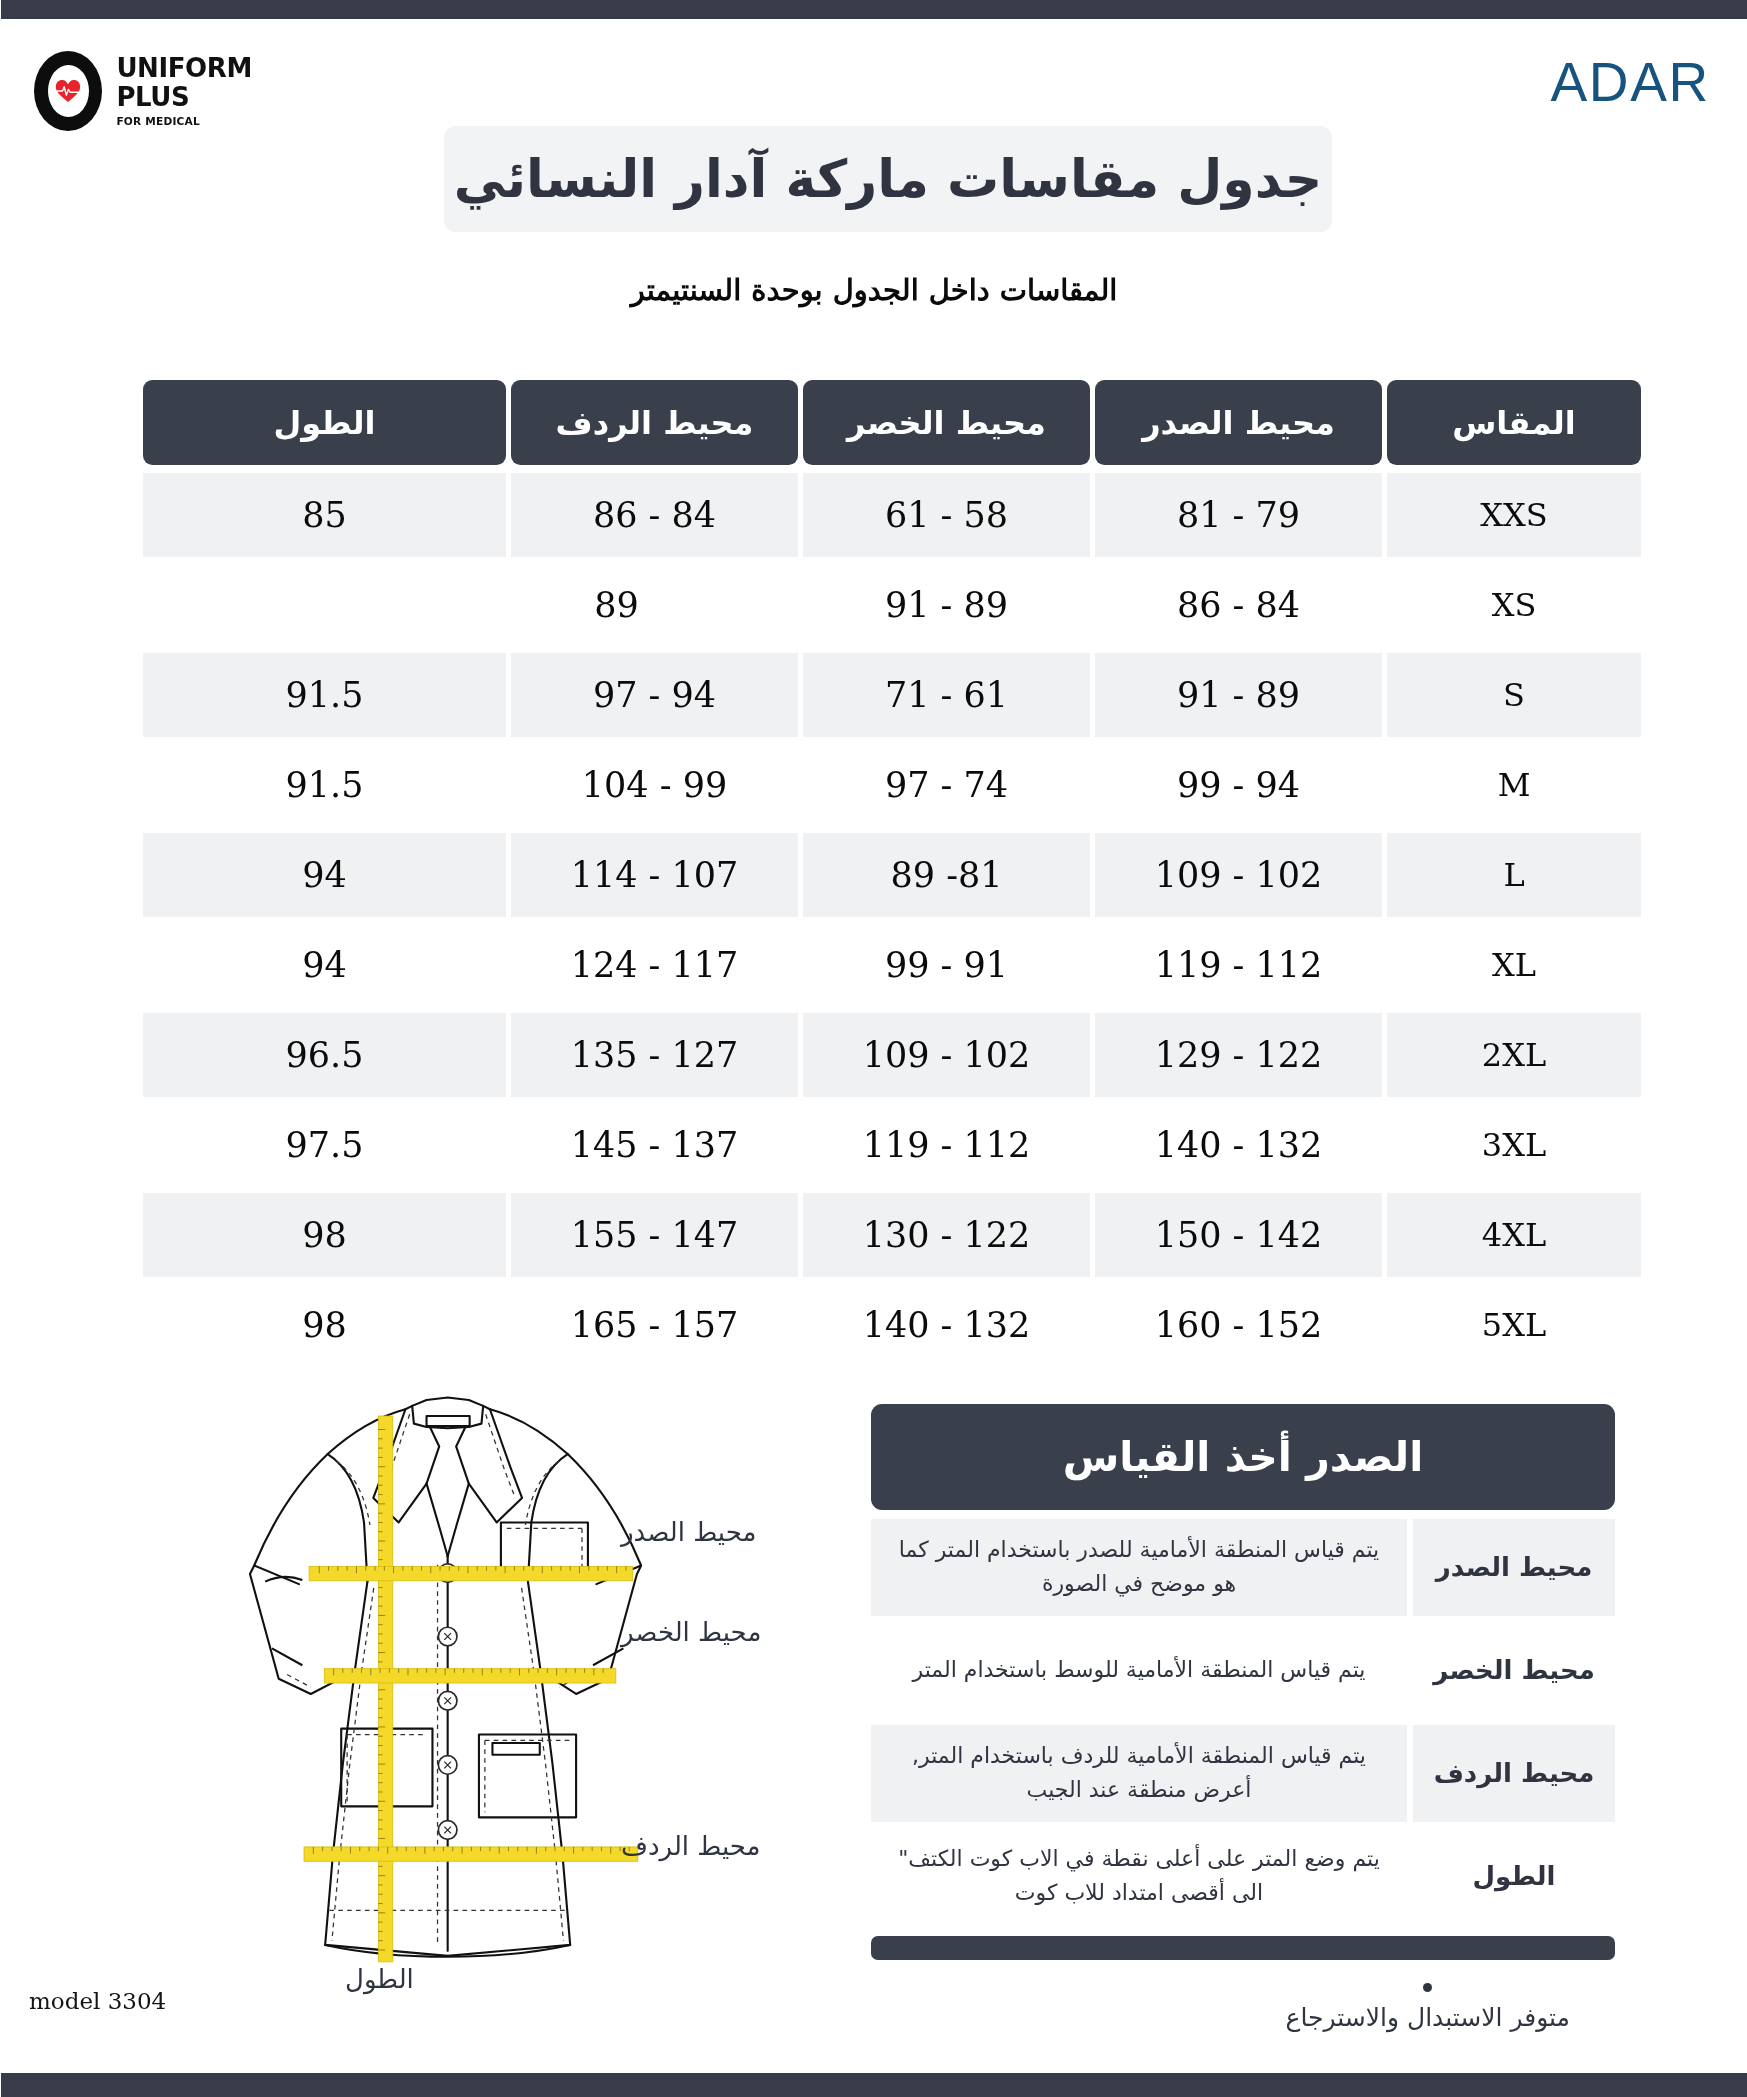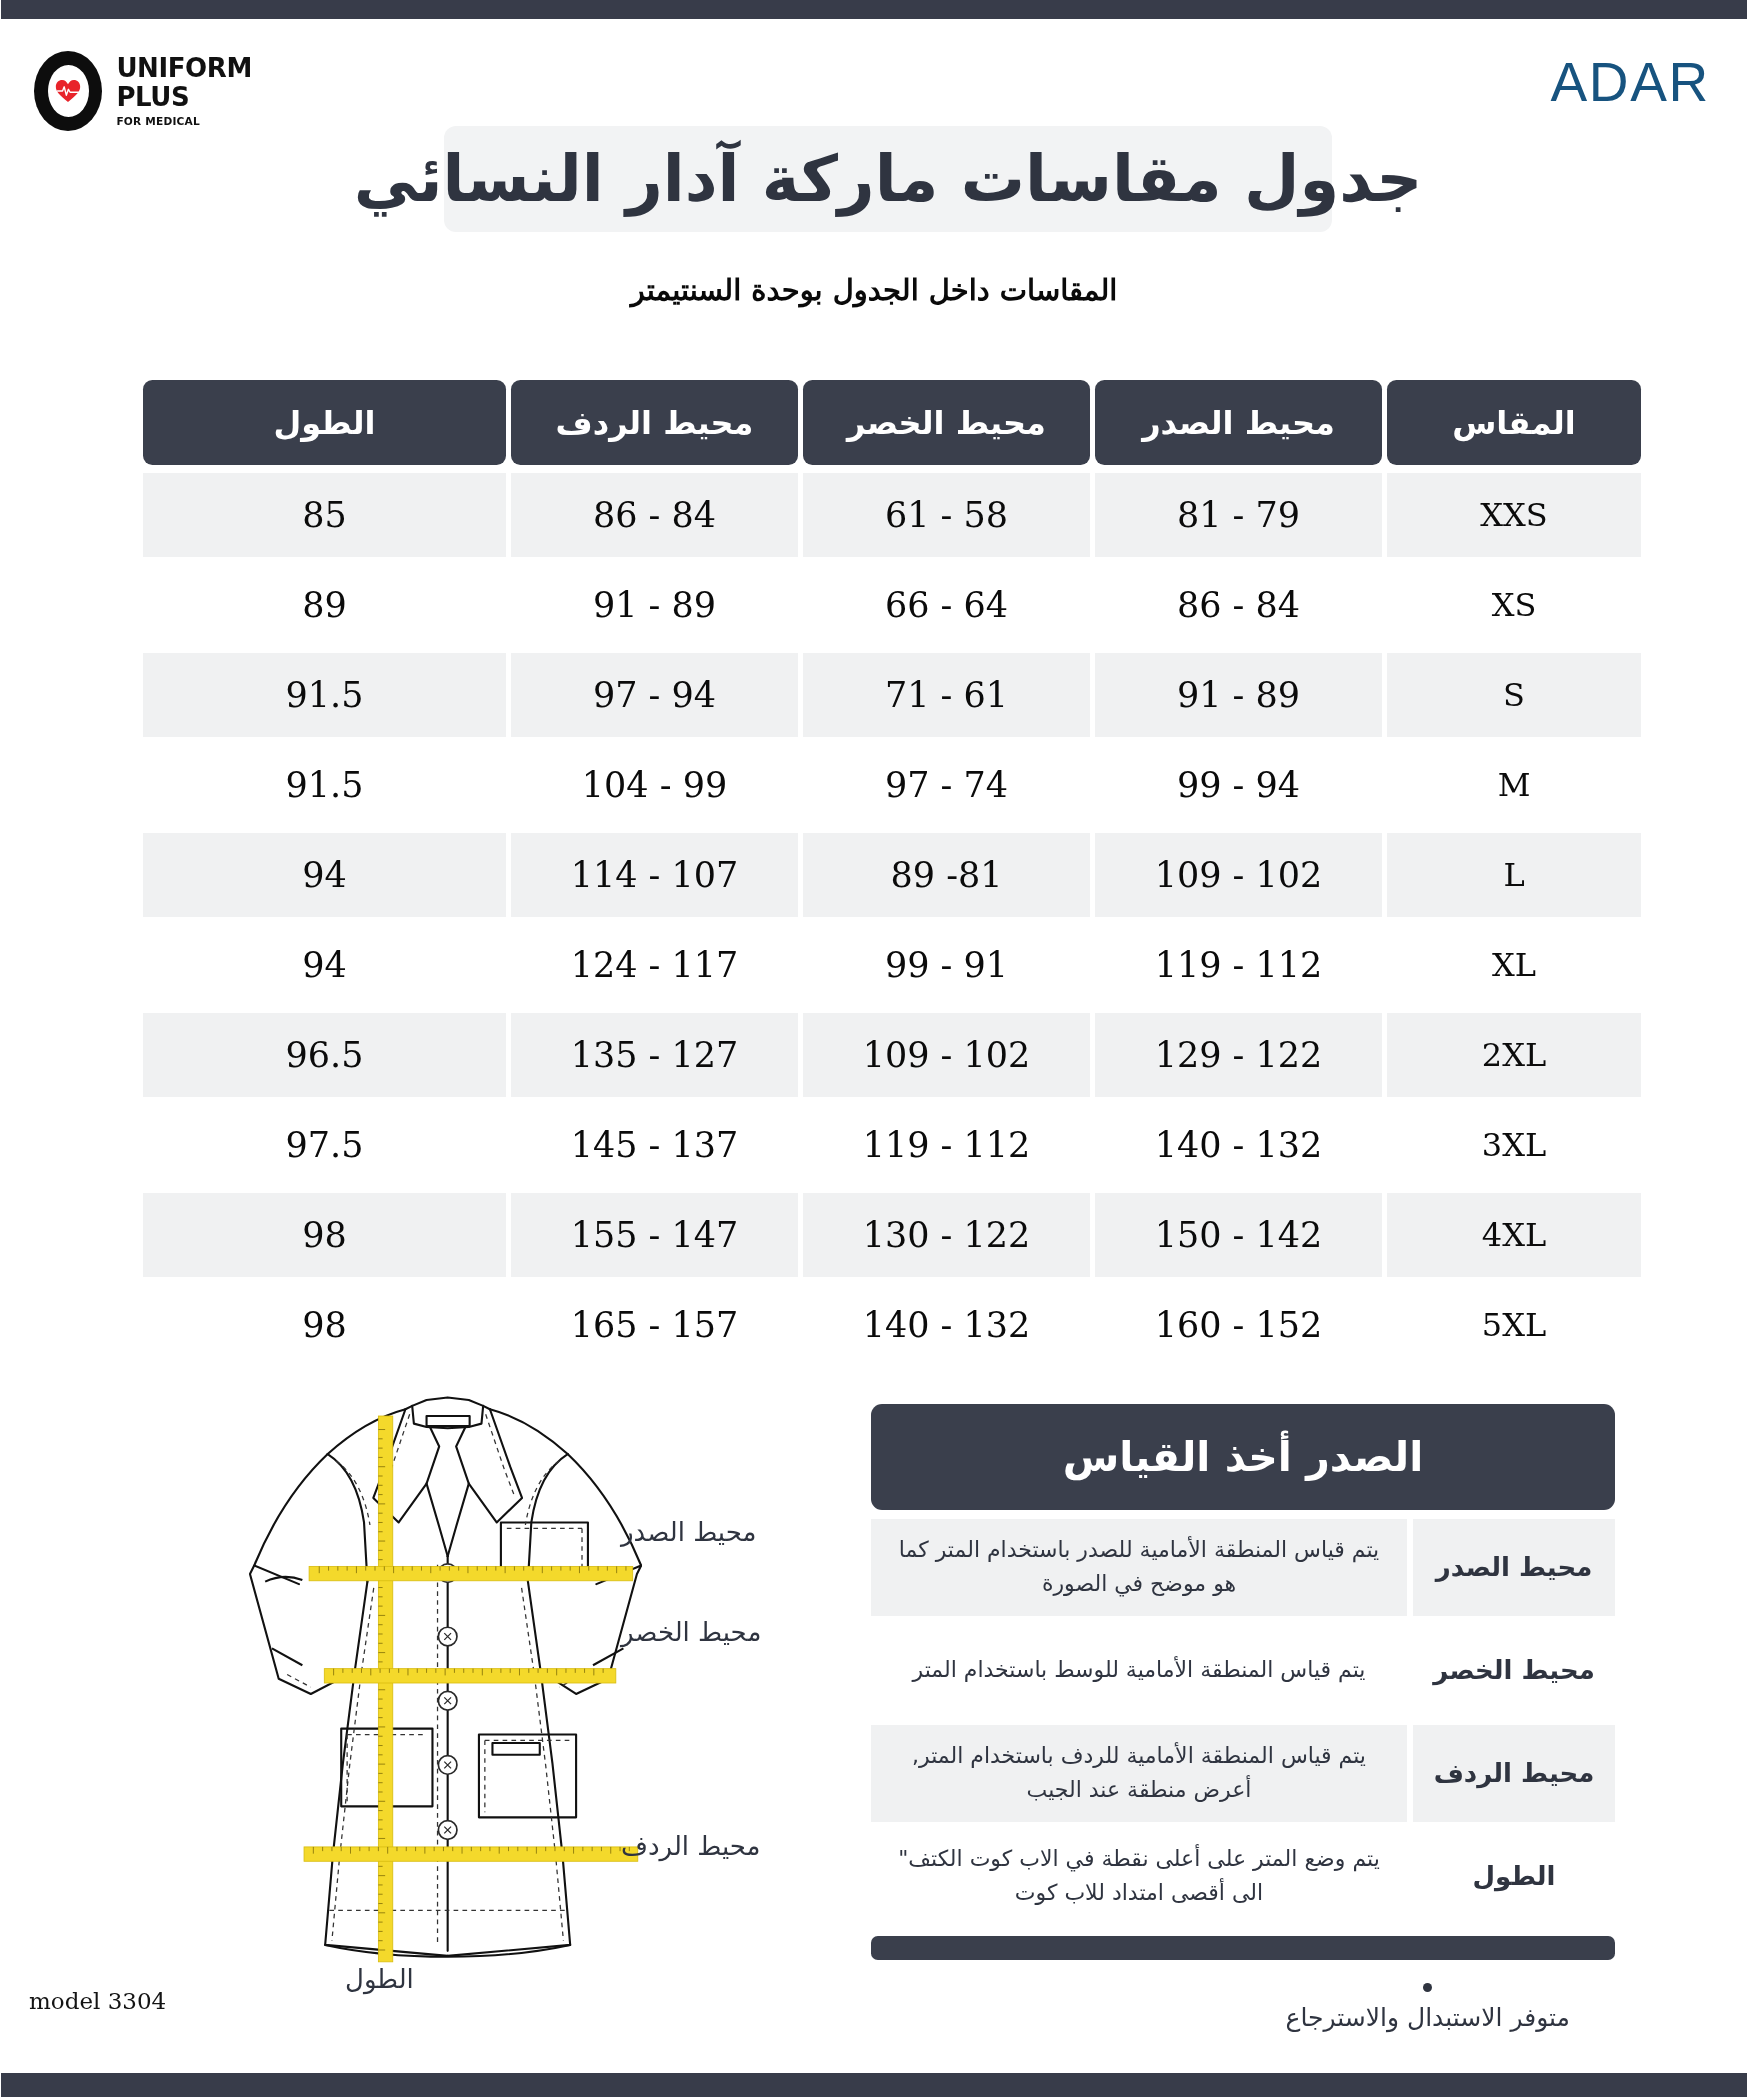--- a/index.html
+++ b/index.html
@@ -94,21 +94,21 @@
     position: absolute;
     top: 126px; left: 444px;
     width: 888px; height: 106px;
     background: #f2f3f4;
     border-radius: 12px;
     display: flex; align-items: center; justify-content: center;
   }
   .title-text {
     font-family: "DejaVu Sans", sans-serif;
     font-weight: 700;
-    font-size: 64px;
+    font-size: 52px;
     color: #2f3440;
     white-space: nowrap;
   }
 
   .subtitle {
     position: absolute;
     top: 273px; left: 0;
     width: 1748px;
     text-align: center;
     font-family: "DejaVu Serif", serif;
@@ -323,21 +323,20 @@
       <div class="cell c-size">XXS</div>
       <div class="cell c-chest">79 - 81</div>
       <div class="cell c-waist">58 - 61</div>
       <div class="cell c-hip">84 - 86</div>
       <div class="cell c-length">85</div>
     </div>
 
     <div class="trow body">
       <div class="cell c-size">XS</div>
       <div class="cell c-chest">84 - 86</div>
-      <div class="cell c-waist">64 - 66</div>
       <div class="cell c-hip">89 - 91</div>
       <div class="cell c-length">89</div>
     </div>
 
     <div class="trow body alt">
       <div class="cell c-size">S</div>
       <div class="cell c-chest">89 - 91</div>
       <div class="cell c-waist">61 - 71</div>
       <div class="cell c-hip">94 - 97</div>
       <div class="cell c-length">91.5</div>

